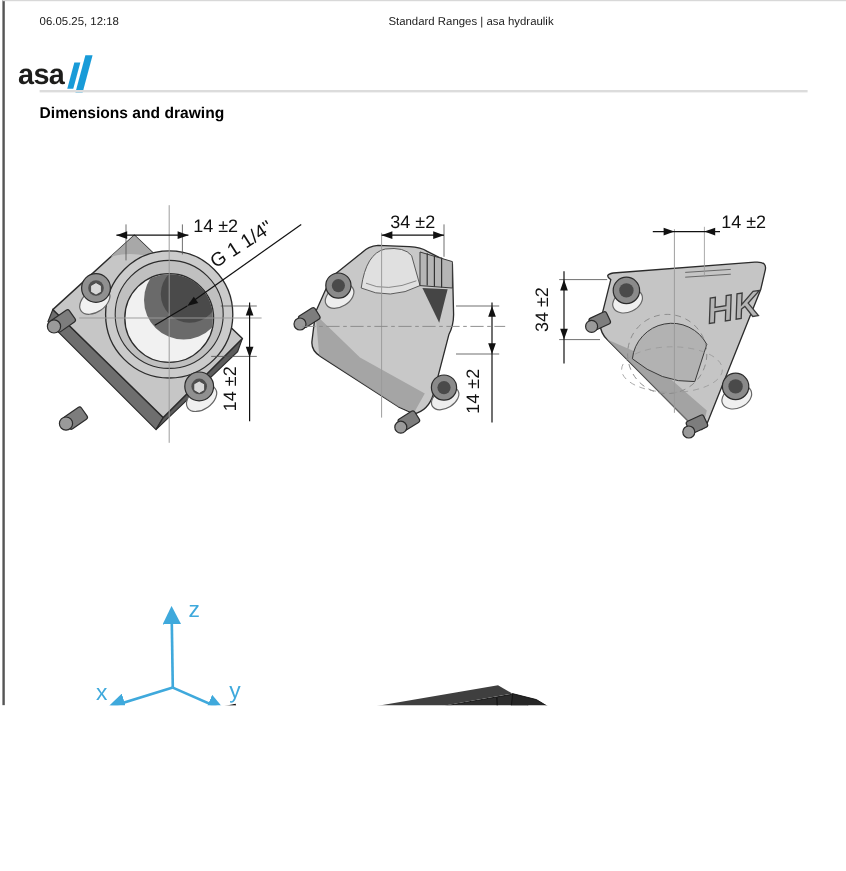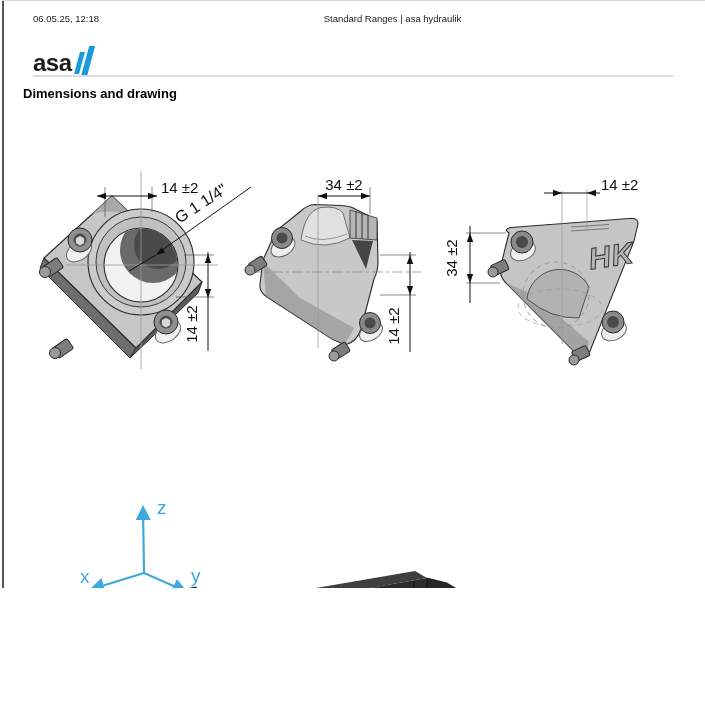--- a/index.html
+++ b/index.html
@@ -14,27 +14,27 @@
     width:705px;height:588px;
     background:#ffffff;
     overflow:hidden;
     font-family:"Liberation Sans", sans-serif;
     color:#1a1a1a;
   }
   .edge-left{position:absolute;left:2px;top:0;width:2px;height:100%;background:#555;}
   .edge-top{position:absolute;left:2px;top:0;height:1px;right:0;background:#d8d8d8;}
   .hdr-date{position:absolute;left:33px;top:13px;font-size:9.5px;color:#1a1a1a;}
   .hdr-title{position:absolute;left:0;right:0;top:13px;text-align:center;font-size:9.5px;color:#1a1a1a;padding-left:80px;}
-  .logo{position:absolute;left:33px;top:45px;display:flex;align-items:flex-end;height:32px;}
+  .logo{position:absolute;left:15px;top:45px;display:flex;align-items:flex-end;height:32px;}
   .logo-text{font-size:24px;font-weight:bold;color:#1d1d1b;letter-spacing:-0.5px;line-height:28px;}
   .logo-slashes{display:flex;align-items:flex-end;margin-left:5px;height:32px;}
   .logo-slashes .s1{display:block;width:5px;height:22px;background:var(--logo-blue);transform:skewX(-15deg);margin-right:3px;margin-bottom:3px;}
   .logo-slashes .s2{display:block;width:5.5px;height:31px;background:var(--logo-blue);transform:skewX(-15deg);}
   .rule{position:absolute;left:33px;top:75px;width:640px;height:2px;background:#dcdcdc;}
-  .section-title{position:absolute;left:23px;top:86px;font-size:13px;font-weight:bold;color:#000;}
+  .section-title{position:absolute;left:33px;top:86px;font-size:13px;font-weight:bold;color:#000;}
   svg.canvas{position:absolute;left:0;top:0;}
   .dim{font-size:15px;fill:#111;}
   .dim-port{font-size:16px;fill:#111;}
   .marking{font-size:30px;font-weight:bold;font-style:italic;fill:#b5b5b5;stroke:#3c3c3c;stroke-width:1.1px;letter-spacing:1px;}
   .axlabel{font-size:19px;fill:var(--axes-blue);}
 </style>
 </head>
 <body>
 
 <div class="page">

